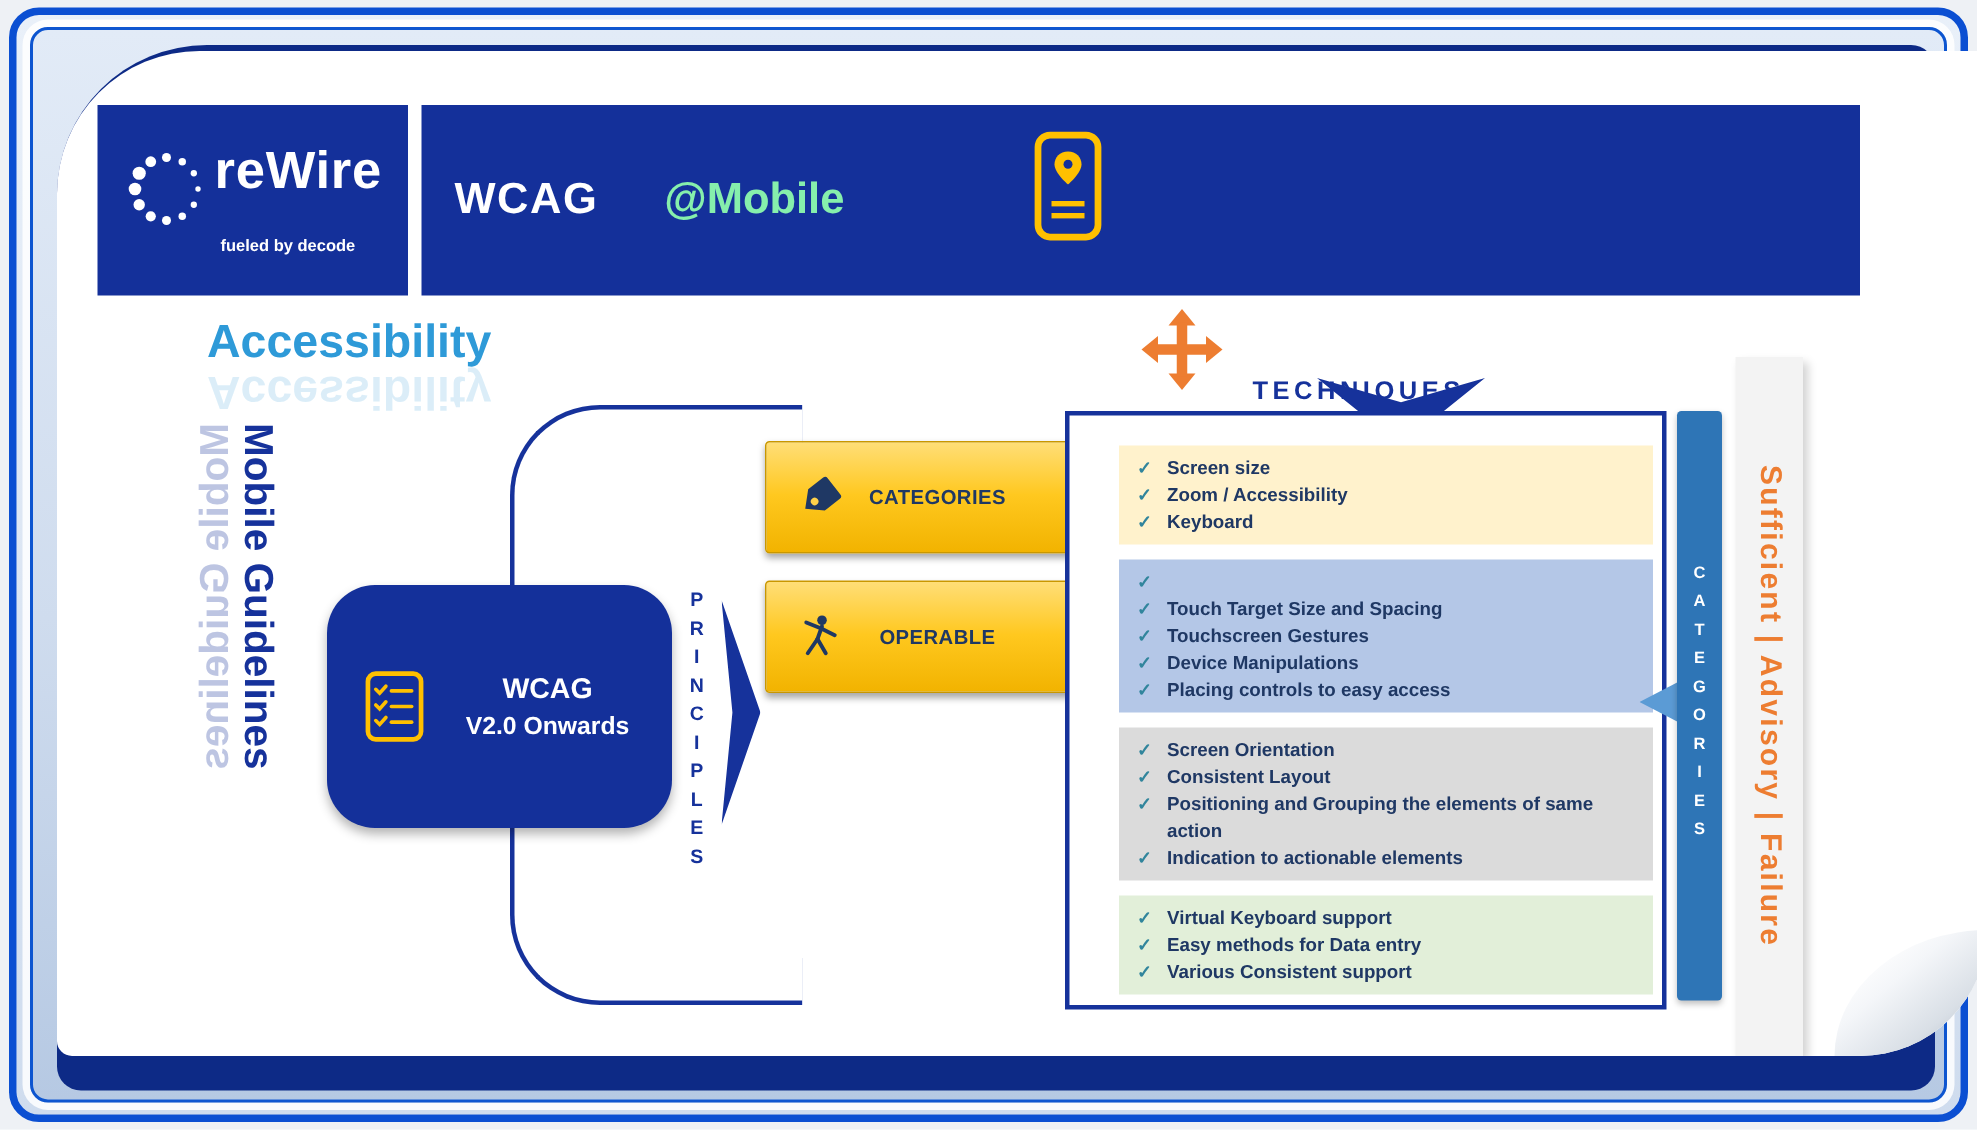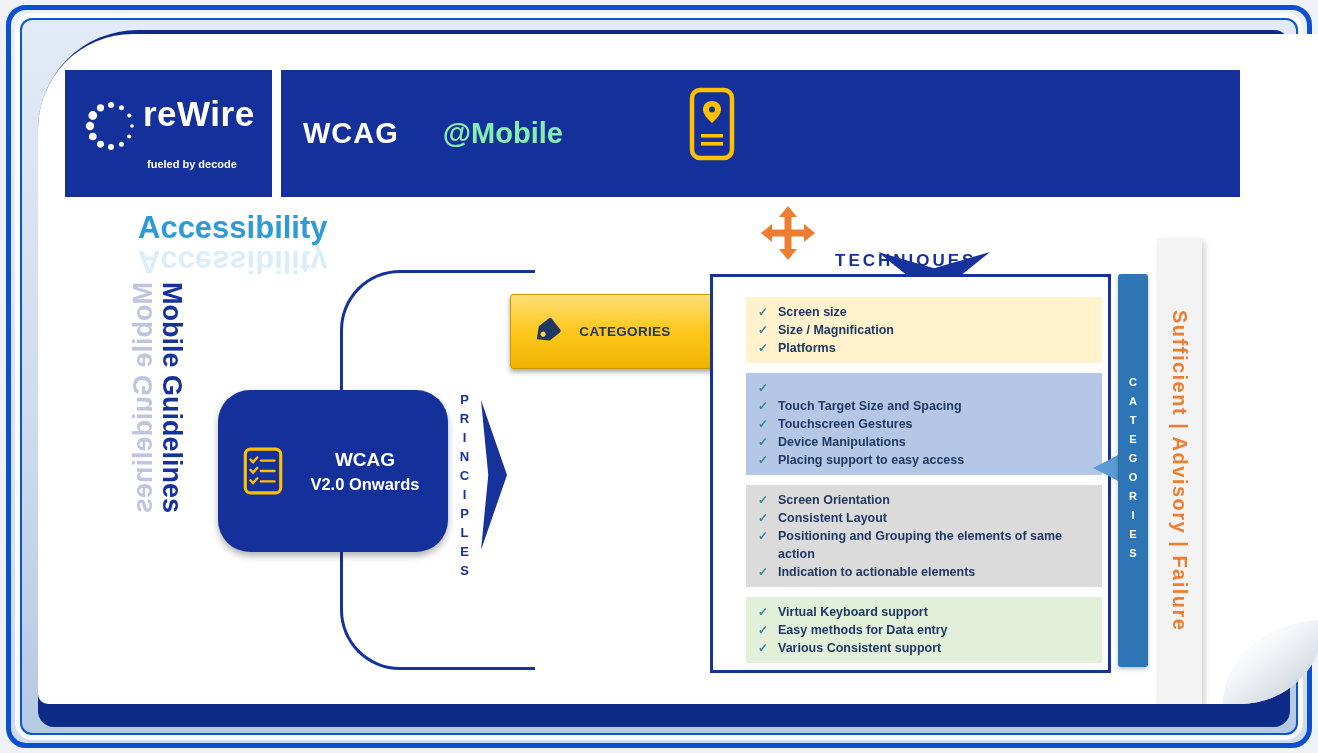--- a/index.html
+++ b/index.html
@@ -168,20 +168,33 @@
 
     <div class="pbox p0">
       <svg class="picon" width="36" height="36" viewBox="0 0 34 34">
         <g transform="rotate(-38 17 17)">
           <path d="M6 17 L15 8.5 H27 a2 2 0 0 1 2 2 v13 a2 2 0 0 1 -2 2 H15 Z" fill="#1F3864"></path>
           <circle cx="13.5" cy="17" r="2.4" fill="#FFD24A"></circle>
         </g>
       </svg>
       <span class="plabel">CATEGORIES</span>
     </div>
+    <div class="pbox p1">
+      <svg class="picon" width="34" height="34" viewBox="0 0 34 34">
+        <circle cx="20" cy="5.5" r="3.2" fill="#1F3864"></circle>
+        <g stroke="#1F3864" stroke-width="2.6" stroke-linecap="round" fill="none">
+          <path d="M20 9.5 L17 18"></path>
+            <path d="M19.5 11 L9.5 7"></path>
+            <path d="M19.5 11 L28.5 15.5"></path>
+          <path d="M17 18 L10.5 27.5"></path>
+            <path d="M17 18 L22.5 27.5"></path>
+        </g>
+      </svg>
+      <span class="plabel">OPERABLE</span>
+    </div>
 
     <svg class="move-icon" width="56" height="56" viewBox="0 0 56 56">
       <g fill="#ED7D31">
         <polygon points="28,1 37,12 19,12"></polygon>
           <polygon points="28,55 37,44 19,44"></polygon>
         <polygon points="1,28 12,19 12,37"></polygon>
           <polygon points="55,28 44,19 44,37"></polygon>
         <rect x="24.5" y="10" width="7" height="36"></rect>
           <rect x="10" y="24.5" width="36" height="7"></rect>
       </g>
@@ -192,25 +205,25 @@
     <div class="tech-box">
       <div class="groups">
         <div class="group g0">
           <ul>
             <li class="titem">
                 <span class="chk">✓</span>
                 <span>Screen size</span>
               </li>
             <li class="titem">
                 <span class="chk">✓</span>
-                <span>Size / Magnification</span>
-              </li>
-            <li class="titem">
-                <span class="chk">✓</span>
-                <span>Platforms</span>
+                <span>Zoom / Accessibility</span>
+              </li>
+            <li class="titem">
+                <span class="chk">✓</span>
+                <span>Keyboard</span>
               </li>
           </ul>
         </div>
         <div class="group g1">
           <ul>
             <li class="titem">
                 <span class="chk">✓</span>
               </li>
             <li class="titem">
                 <span class="chk">✓</span>
@@ -219,21 +232,21 @@
             <li class="titem">
                 <span class="chk">✓</span>
                 <span>Touchscreen Gestures</span>
               </li>
             <li class="titem">
                 <span class="chk">✓</span>
                 <span>Device Manipulations</span>
               </li>
             <li class="titem">
                 <span class="chk">✓</span>
-                <span>Placing support to easy access</span>
+                <span>Placing controls to easy access</span>
               </li>
           </ul>
         </div>
         <div class="group g2">
           <ul>
             <li class="titem">
                 <span class="chk">✓</span>
                 <span>Screen Orientation</span>
               </li>
             <li class="titem">

